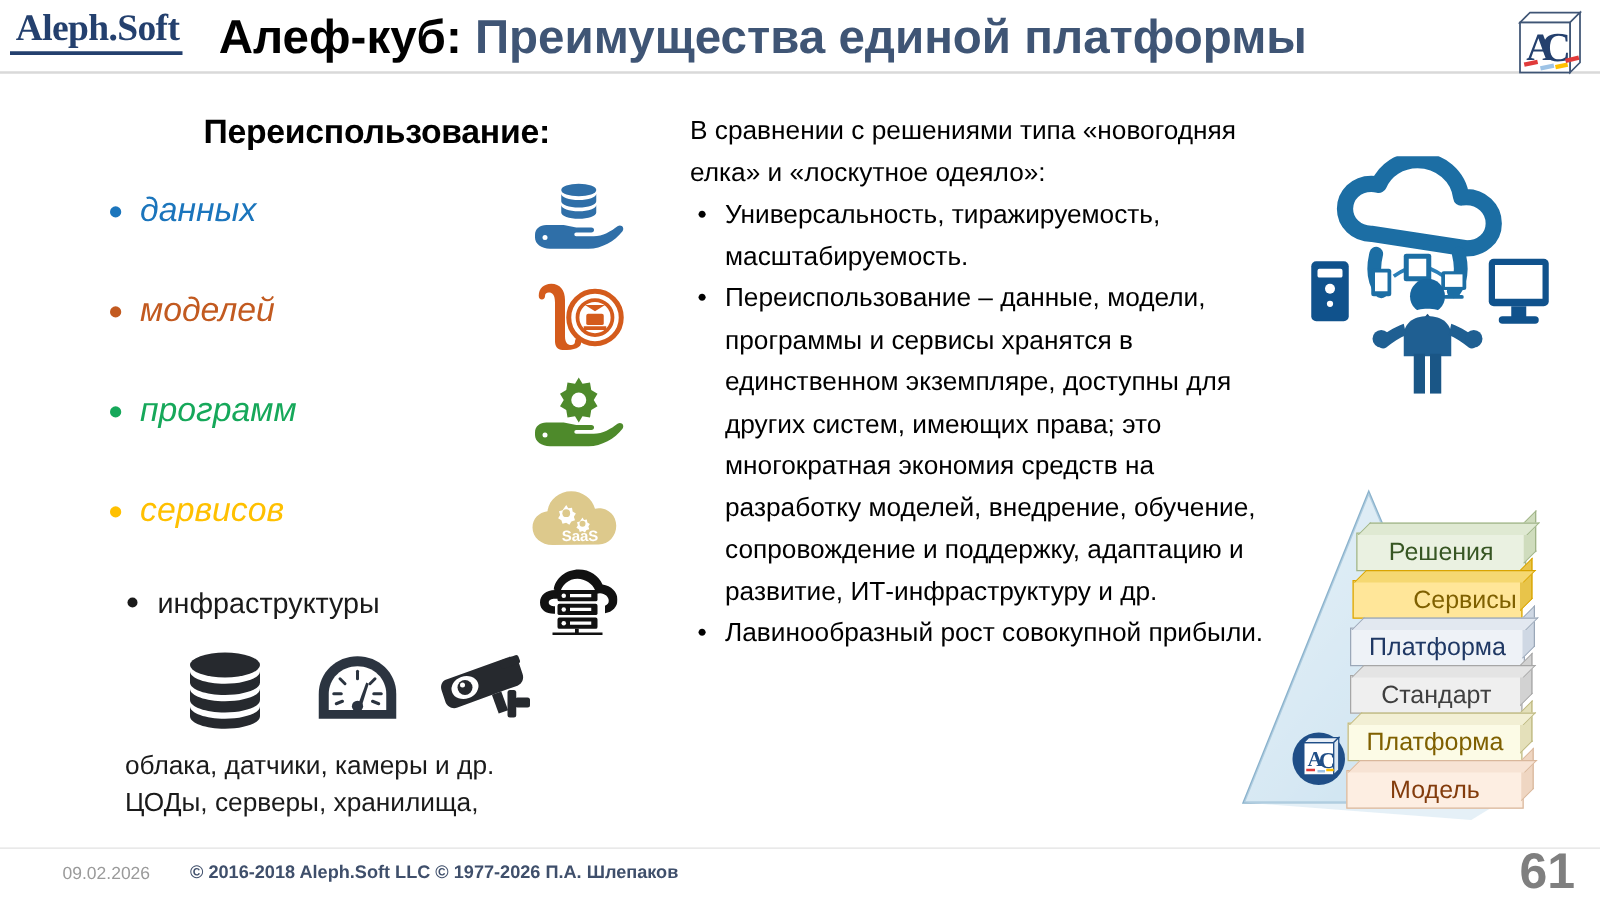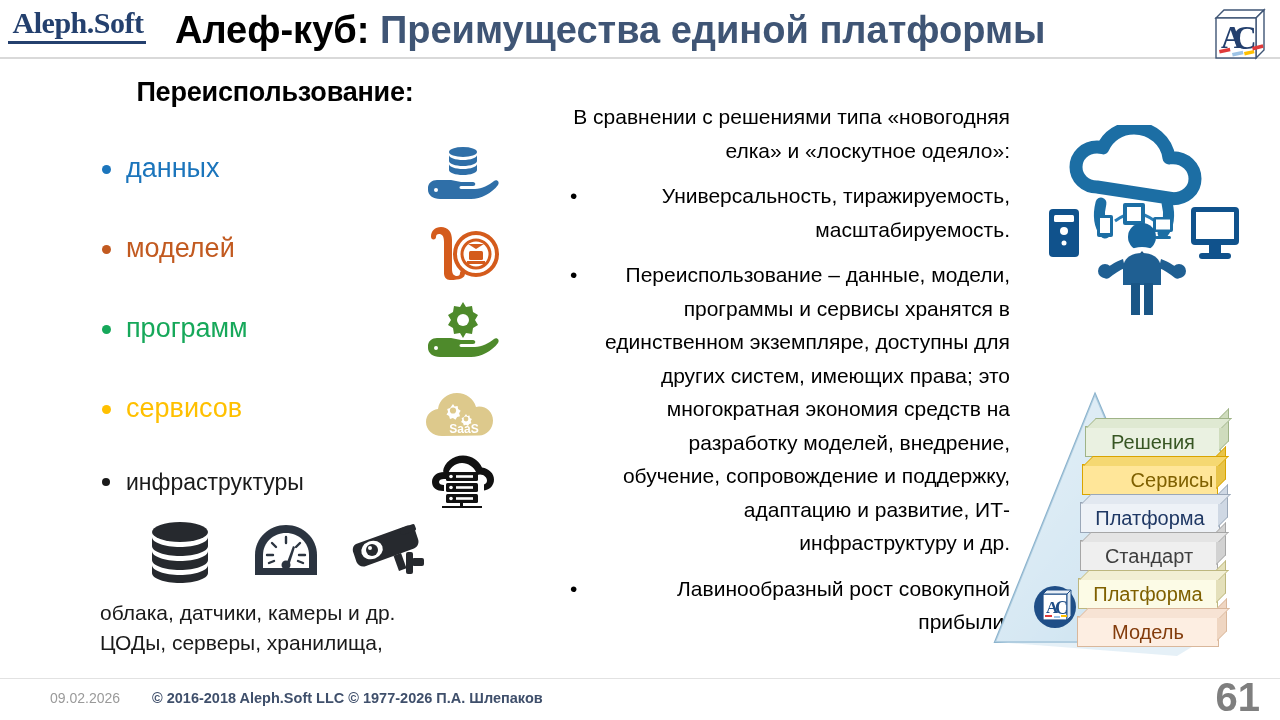--- a/index.html
+++ b/index.html
@@ -35,25 +35,25 @@
     white-space:nowrap;
   }
   .title .t1{color:#000000;}
   .title .t2{color:#3f5575;}
 
   
   .cube-logo{position:absolute;right:8px;top:4px;width:64px;height:62px;}
 
   
   .reuse-head{
-    position:absolute;left:110px;top:77px;width:330px;
+    position:absolute;left:110px;top:90px;width:330px;
     font-size:27px;font-weight:bold;color:#000;
-    text-align:center;letter-spacing:-0.2px;
-  }
-  .bullets{position:absolute;left:98px;top:148px;width:330px;}
+    text-align:right;letter-spacing:-0.2px;
+  }
+  .bullets{position:absolute;left:84px;top:148px;width:330px;font-style:italic;}
   .b-row{position:relative;height:80px;}
   .b-dot{
     position:absolute;left:4px;top:17px;width:9px;height:9px;border-radius:50%;
   }
   .b-txt{
     position:absolute;left:28px;top:0;font-size:27px;line-height:40px;
     white-space:nowrap;
   }
   .icon-col{position:absolute;left:420px;top:140px;width:110px;}
   .icon-slot{height:80px;position:relative;}
@@ -66,21 +66,21 @@
   .caption{
     position:absolute;left:100px;top:598px;width:420px;
     font-size:21px;line-height:30px;color:#1a1a1a;
   }
 
   
   .mid{
     position:absolute;left:552px;top:88px;width:470px;
     font-size:21px;line-height:33.5px;color:#000;
   }
-  .mid p{margin:12px;text-align:right;}
+  .mid p{margin:0;}
   .mid .bl{position:relative;padding-left:28px;}
   .mid .bl::before{
     content:"\2022";position:absolute;left:6px;top:0;font-size:21px;color:#000;
   }
 
   
   .cloud-ill{position:absolute;left:1035px;top:125px;width:215px;height:190px;}
   .pyramid-wrap{position:absolute;left:985px;top:390px;width:290px;height:280px;}
 
   

